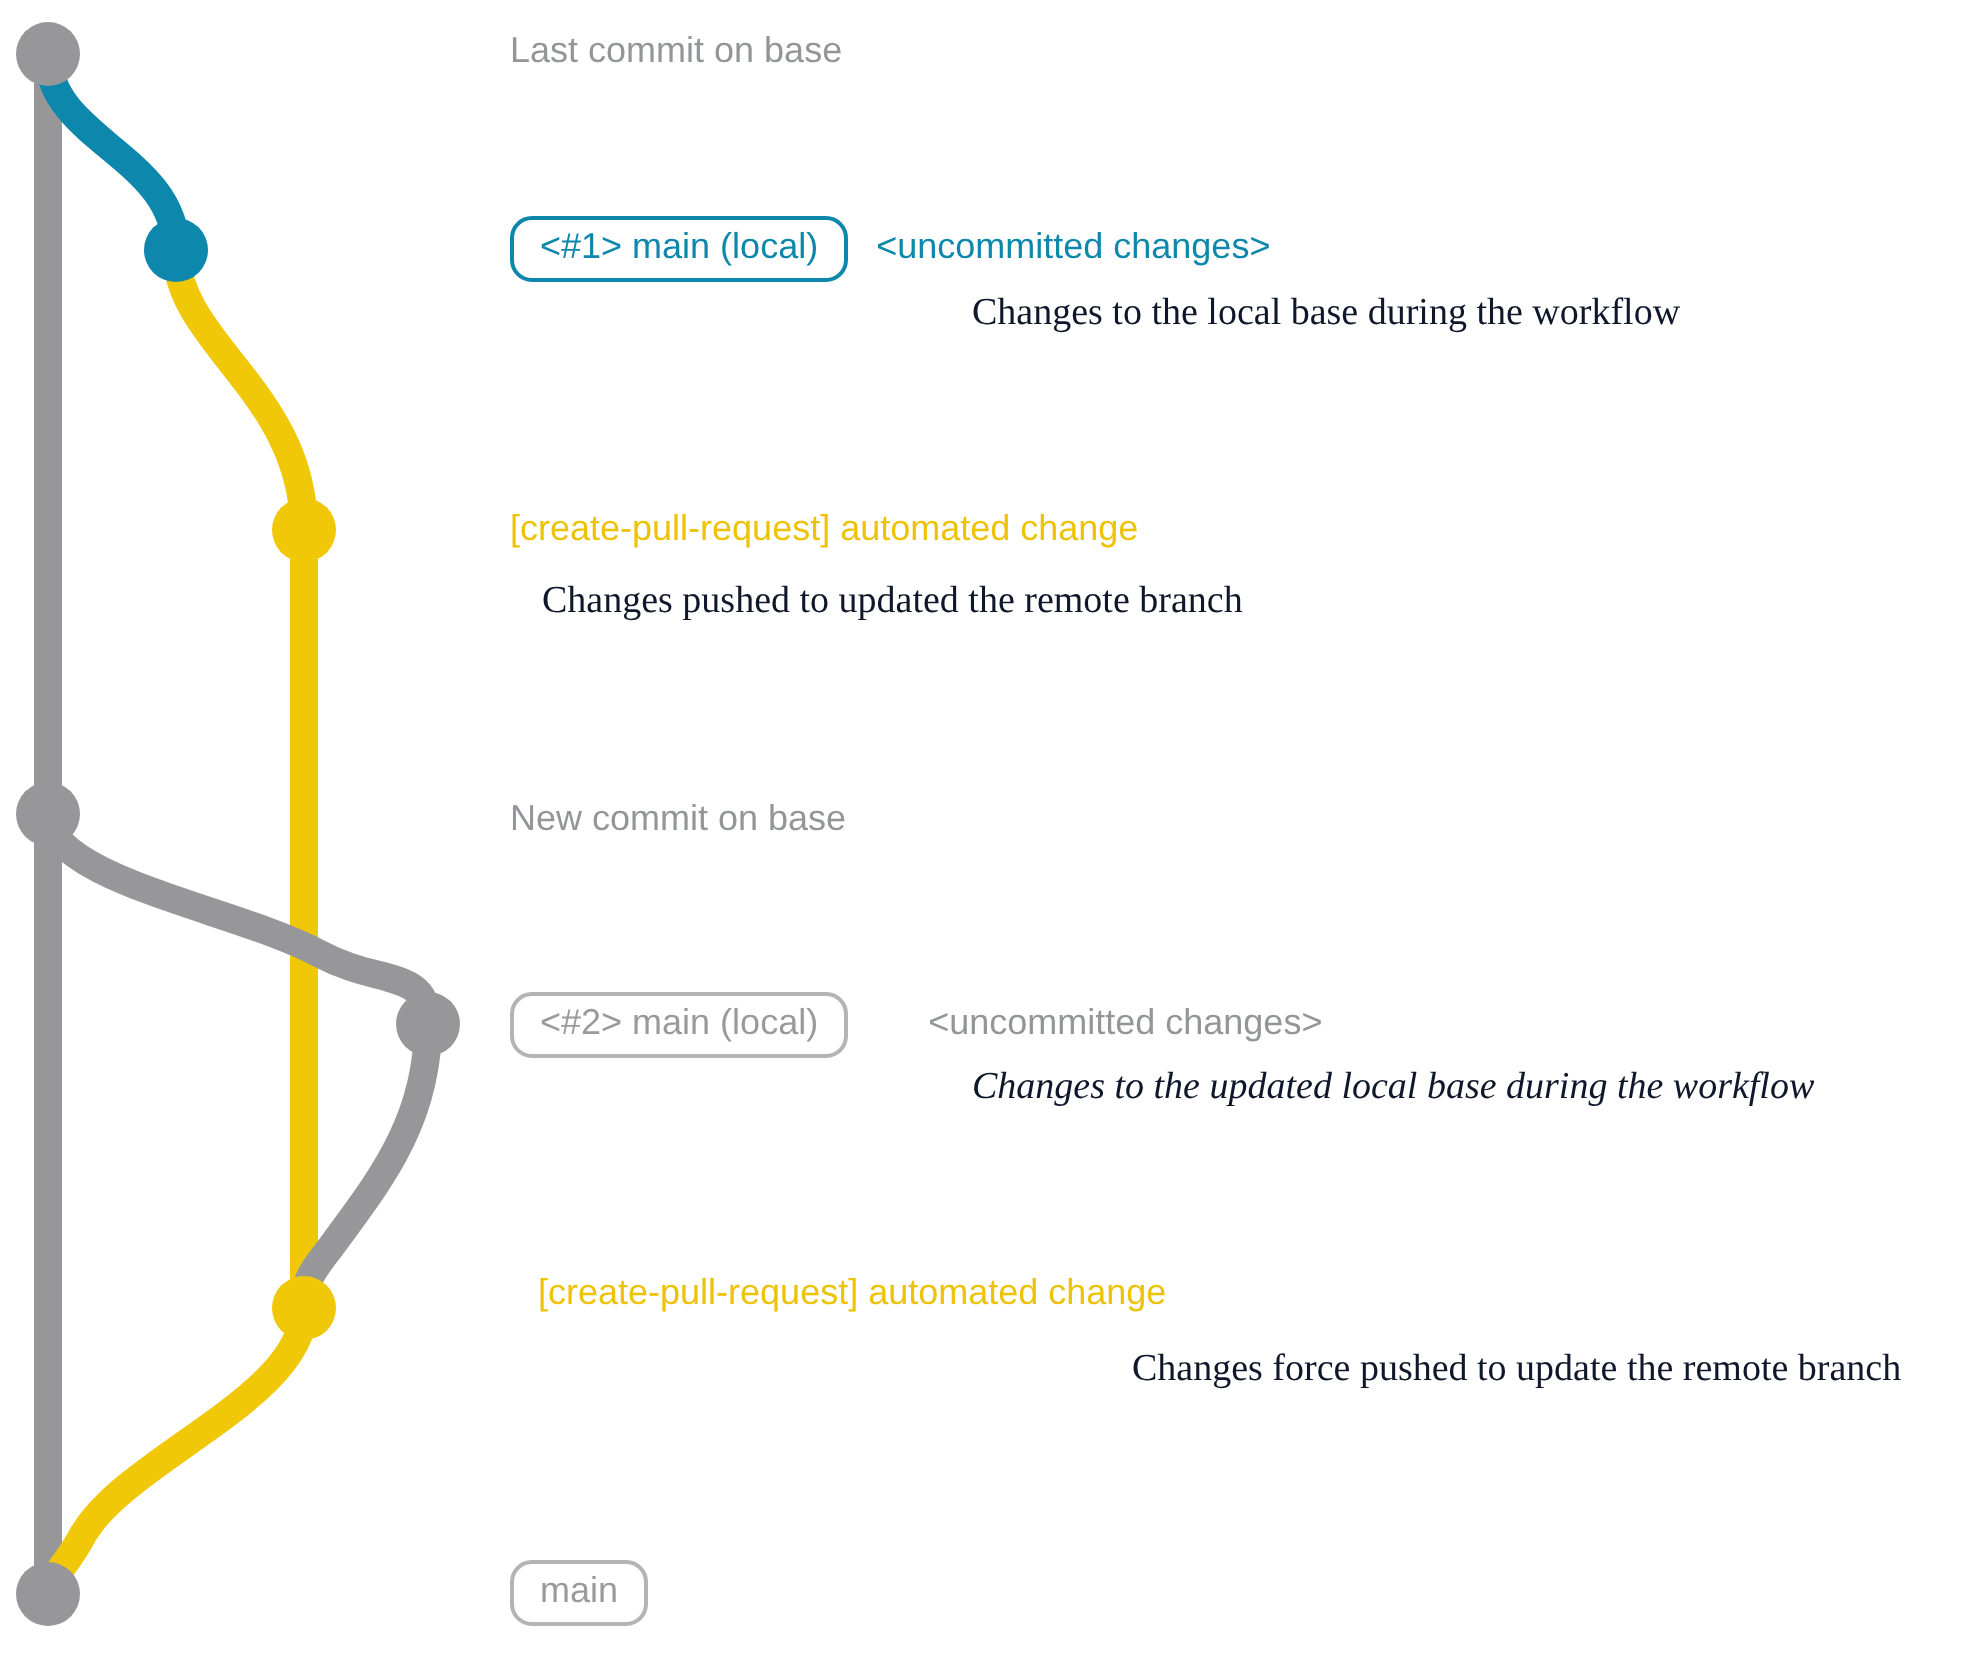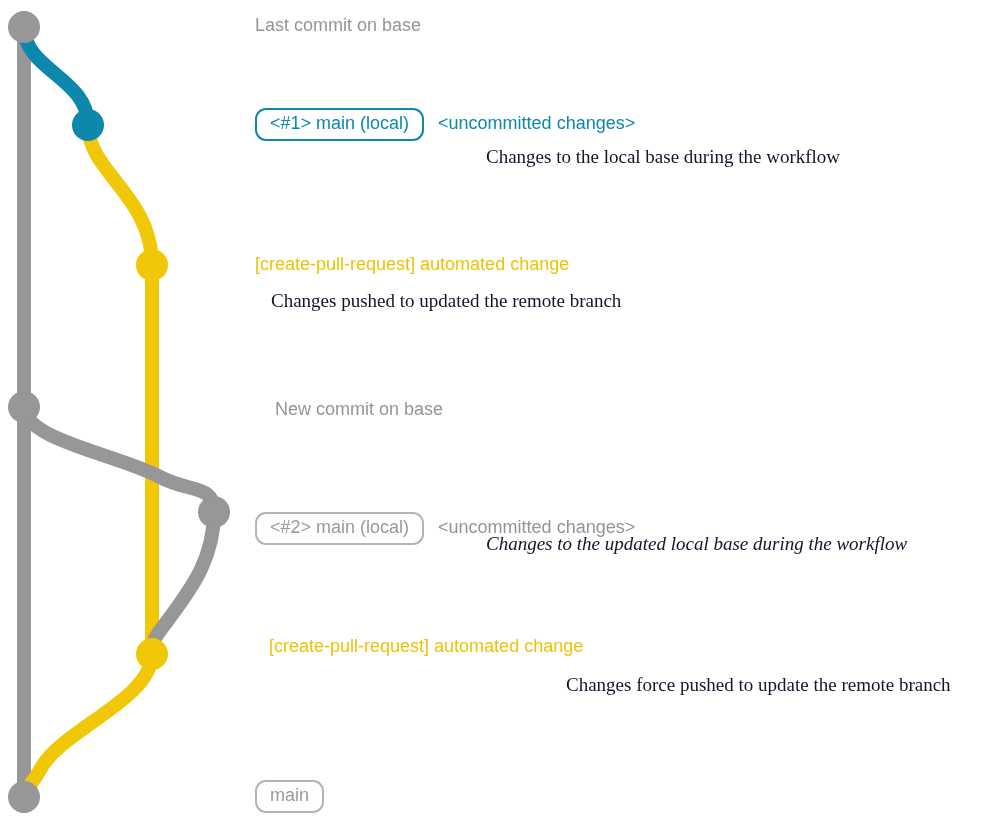--- a/index.html
+++ b/index.html
@@ -103,25 +103,25 @@
   <span class="pill teal">&lt;#1&gt; main (local)</span>
   <span class="headline teal">&lt;uncommitted changes&gt;</span>
 </div>
 <div class="subtext" style="left:486px; top:146px;">Changes to the local base during the workflow</div>
 
 <div class="row" style="left:255px; top:254px;">
   <span class="headline yellow nopill">[create-pull-request] automated change</span>
 </div>
 <div class="subtext" style="left:271px; top:290px;">Changes pushed to updated the remote branch</div>
 
-<div class="row" style="left:255px; top:399px;margin-left:20px;">
+<div class="row" style="left:255px; top:399px;">
   <span class="headline grey nopill">New commit on base</span>
 </div>
 
-<div class="row" style="left:255px; top:512px;">
+<div class="row" style="left:255px; top:496px;gap:26px;">
   <span class="pill grey">&lt;#2&gt; main (local)</span>
   <span class="headline grey">&lt;uncommitted changes&gt;</span>
 </div>
 <div class="subtext" style="left:486px; top:533px;font-style:italic;">Changes to the updated local base during the workflow</div>
 
 <div class="row" style="left:255px; top:636px;">
   <span class="headline yellow">[create-pull-request] automated change</span>
 </div>
 <div class="subtext" style="left:566px; top:674px;">Changes force pushed to update the remote branch</div>
 

